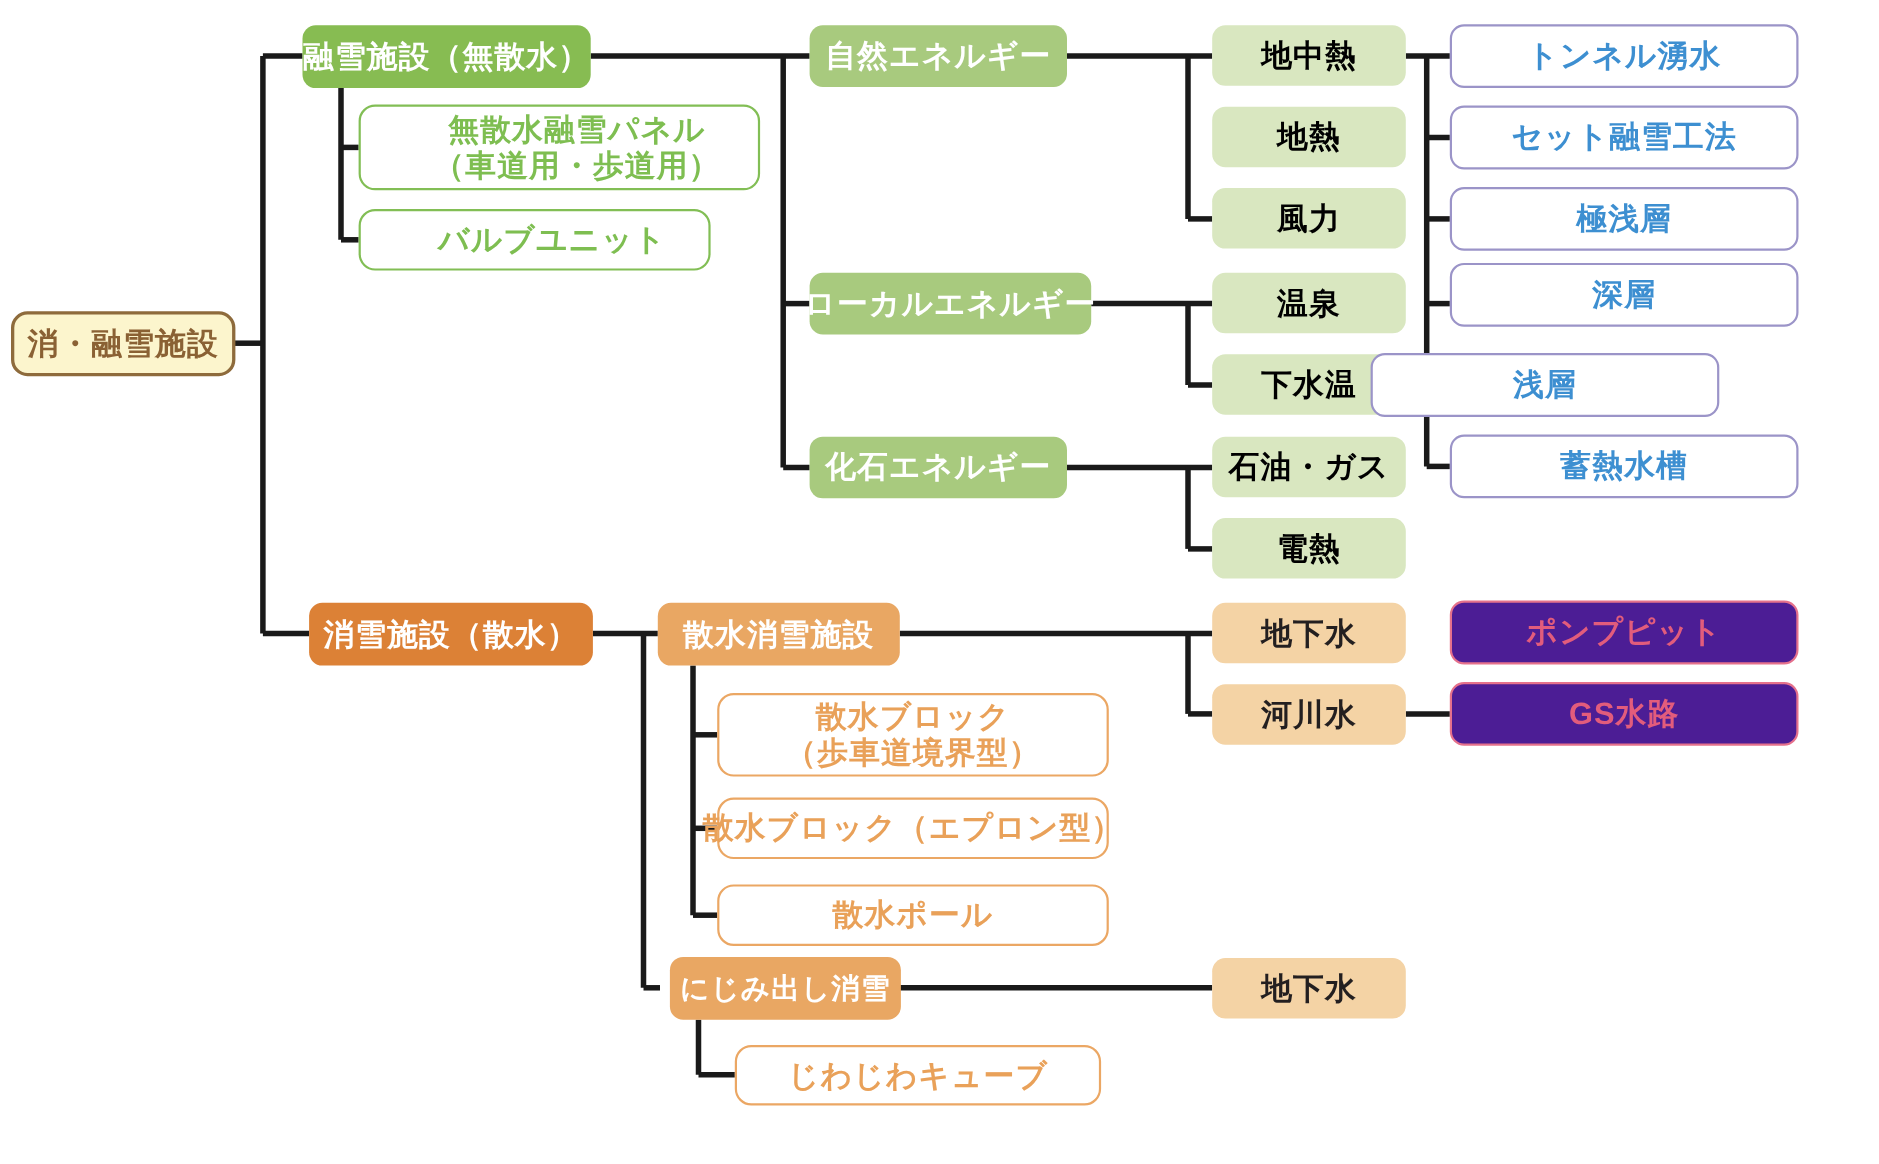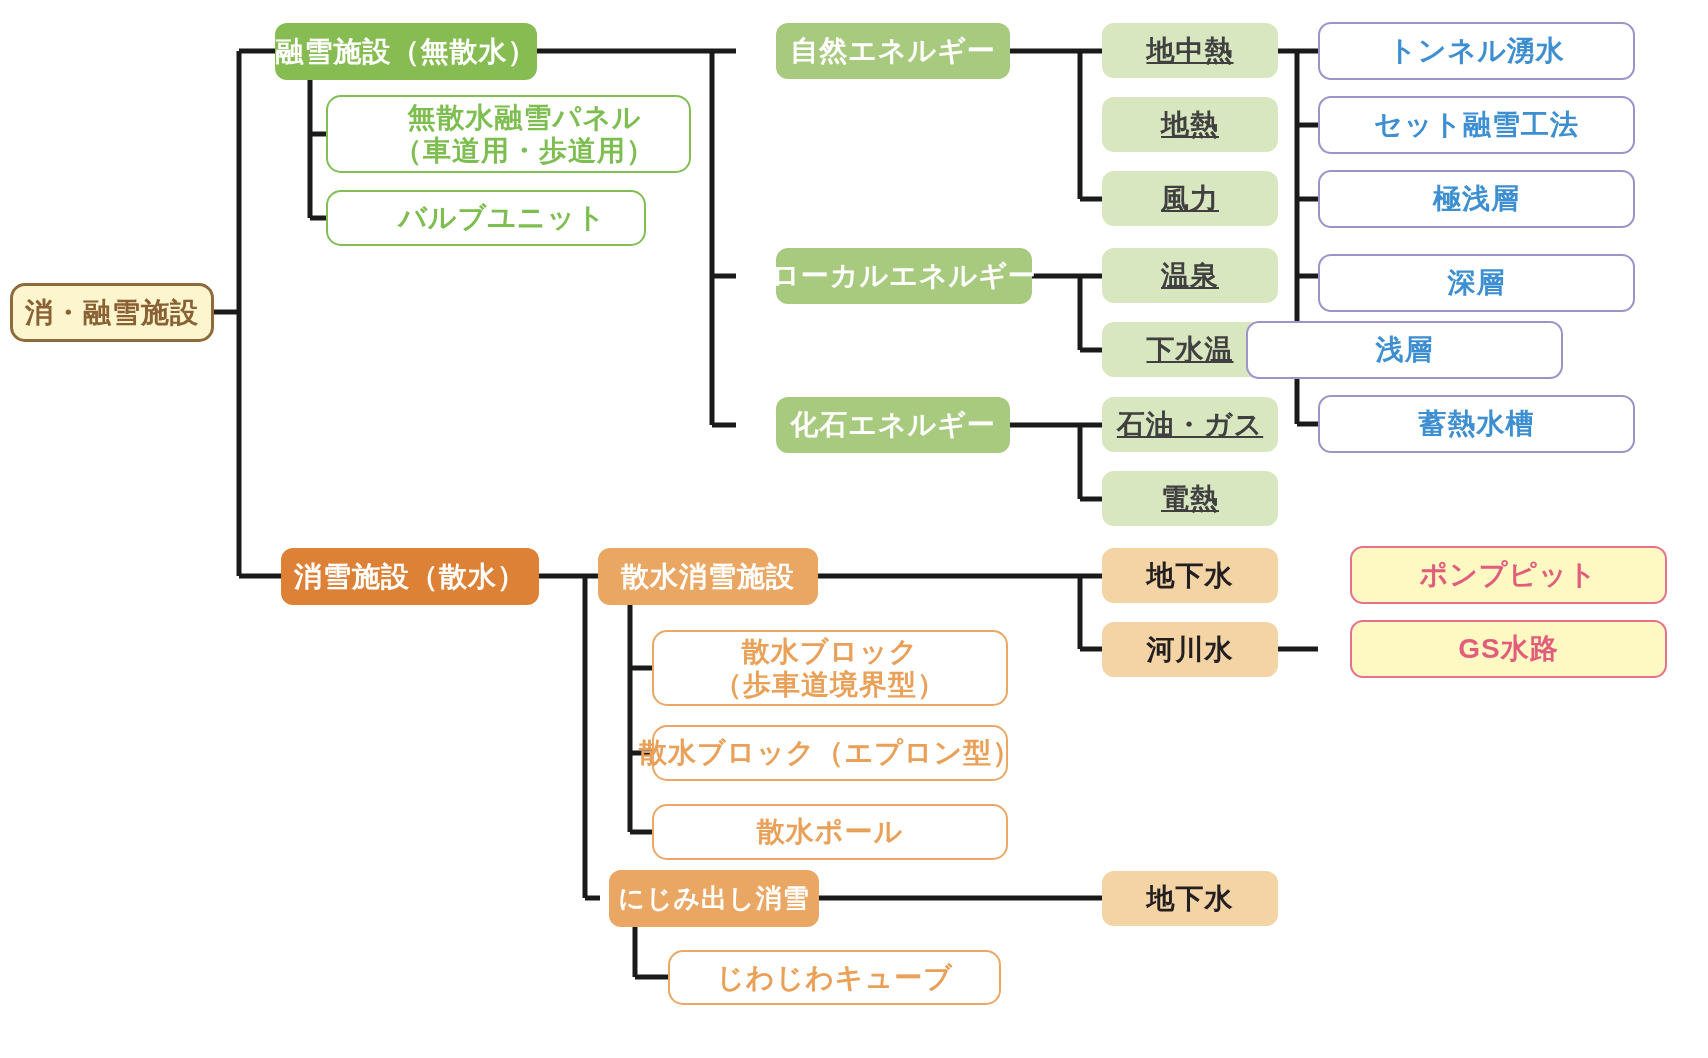--- a/index.html
+++ b/index.html
@@ -12,30 +12,30 @@
   .node{
     position:absolute;z-index:2;box-sizing:border-box;
     display:flex;flex-direction:column;align-items:center;justify-content:center;
     font-weight:700;font-size:28px;line-height:1.18;
     border-radius:12px;letter-spacing:1px;white-space:nowrap;
   }
   
   .root{background:#FCF5CD;border:3.5px solid #8E6B3C;color:#8A6134;border-radius:15px;}
   
   .solid-g1{background:#87BC52;color:#ffffff;}
-  .solid-g2{background:#A8CA7E;color:#ffffff;margin-left:40px;}
-  .light-g{background:#D9E7C0;color:#404040;text-decoration:underline;}
+  .solid-g2{background:#A8CA7E;color:#ffffff;}
+  .light-g{background:#D9E7C0;color:#000000;}
   .outline-g{background:#ffffff;border:2.5px solid #82BE55;color:#7EBE51;border-radius:15px;padding-left:32px;}
   .outline-b{background:#ffffff;border:2.5px solid #9B94C8;color:#3D8FD1;border-radius:13px;}
   
   .solid-o1{background:#DC8136;color:#ffffff;}
   .solid-o2{background:#E9A763;color:#ffffff;}
   .light-o{background:#F4D3A5;color:#231F20;}
   .outline-o{background:#ffffff;border:2.5px solid #EBA764;color:#E9A159;border-radius:15px;}
-  .outline-p{background:#fef9c3;border:2.5px solid #E5718C;color:#E25C7C;border-radius:13px;margin-left:32px;}
+  .outline-p{background:#4c1d95;border:2.5px solid #E5718C;color:#E25C7C;border-radius:13px;}
   .small-t{font-size:26px;}
 </style>
 </head>
 <body>
 
 <div id="stage">
 
   <svg id="wires" width="1708" height="1058" viewBox="0 0 1708 1058">
     <g stroke="#1A1A1A" stroke-width="5" fill="none">
 
@@ -110,21 +110,21 @@
   <div class="node light-g" style="left:1102px;top:97px;width:176px;height:55px">地熱</div>
   <div class="node light-g" style="left:1102px;top:171px;width:176px;height:55px">風力</div>
   <div class="node light-g" style="left:1102px;top:248px;width:176px;height:55px">温泉</div>
   <div class="node light-g" style="left:1102px;top:322px;width:176px;height:55px">下水温</div>
   <div class="node light-g" style="left:1102px;top:397px;width:176px;height:55px">石油・ガス</div>
   <div class="node light-g" style="left:1102px;top:471px;width:176px;height:55px">電熱</div>
 
   <div class="node outline-b" style="left:1318px;top:22px;width:317px;height:58px">トンネル湧水</div>
   <div class="node outline-b" style="left:1318px;top:96px;width:317px;height:58px">セット融雪工法</div>
   <div class="node outline-b" style="left:1318px;top:170px;width:317px;height:58px">極浅層</div>
-  <div class="node outline-b" style="left:1318px;top:254px;width:317px;height:58px">深層</div>
+  <div class="node outline-b" style="left:1318px;top:239px;width:317px;height:58px">深層</div>
   <div class="node outline-b" style="left:1246px;top:321px;width:317px;height:58px">浅層</div>
   <div class="node outline-b" style="left:1318px;top:395px;width:317px;height:58px">蓄熱水槽</div>
 
   <div class="node solid-o1" style="left:281px;top:548px;width:258px;height:57px">消雪施設（散水）</div>
 
   <div class="node solid-o2" style="left:598px;top:548px;width:220px;height:57px">散水消雪施設</div>
 
   <div class="node outline-o" style="left:652px;top:630px;width:356px;height:76px">
     <span>散水ブロック</span>
     <span>（歩車道境界型）</span>

